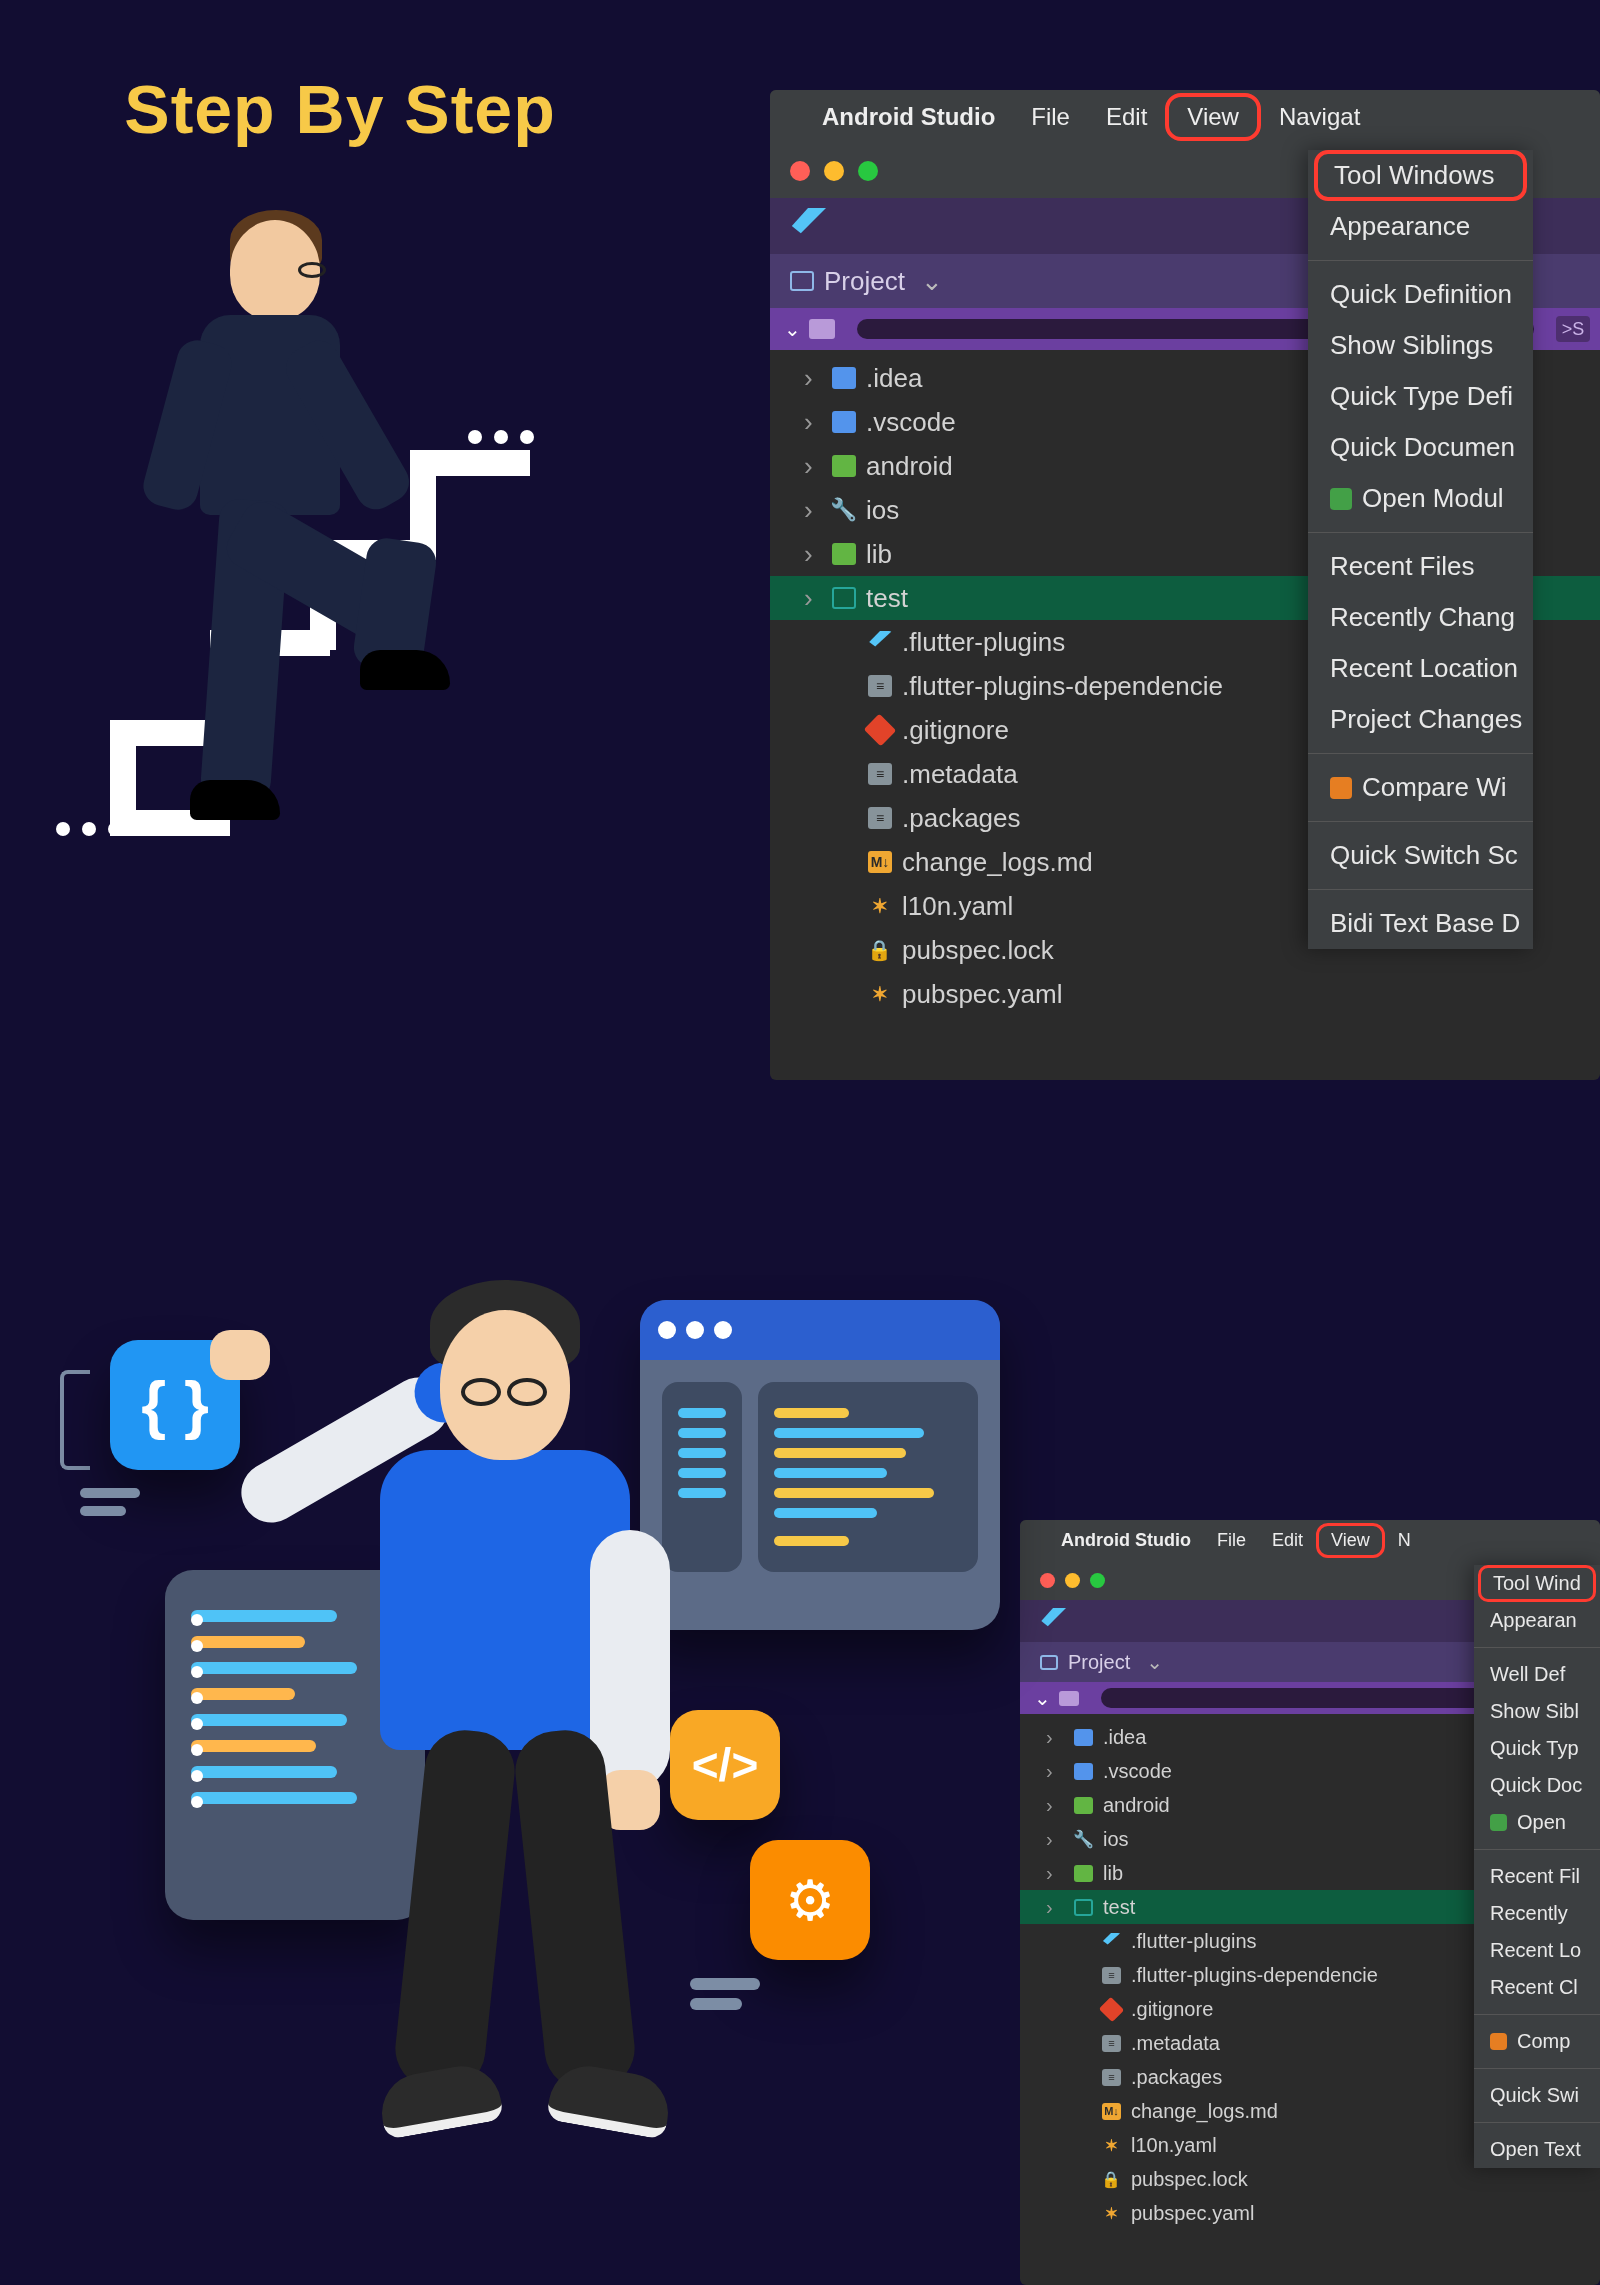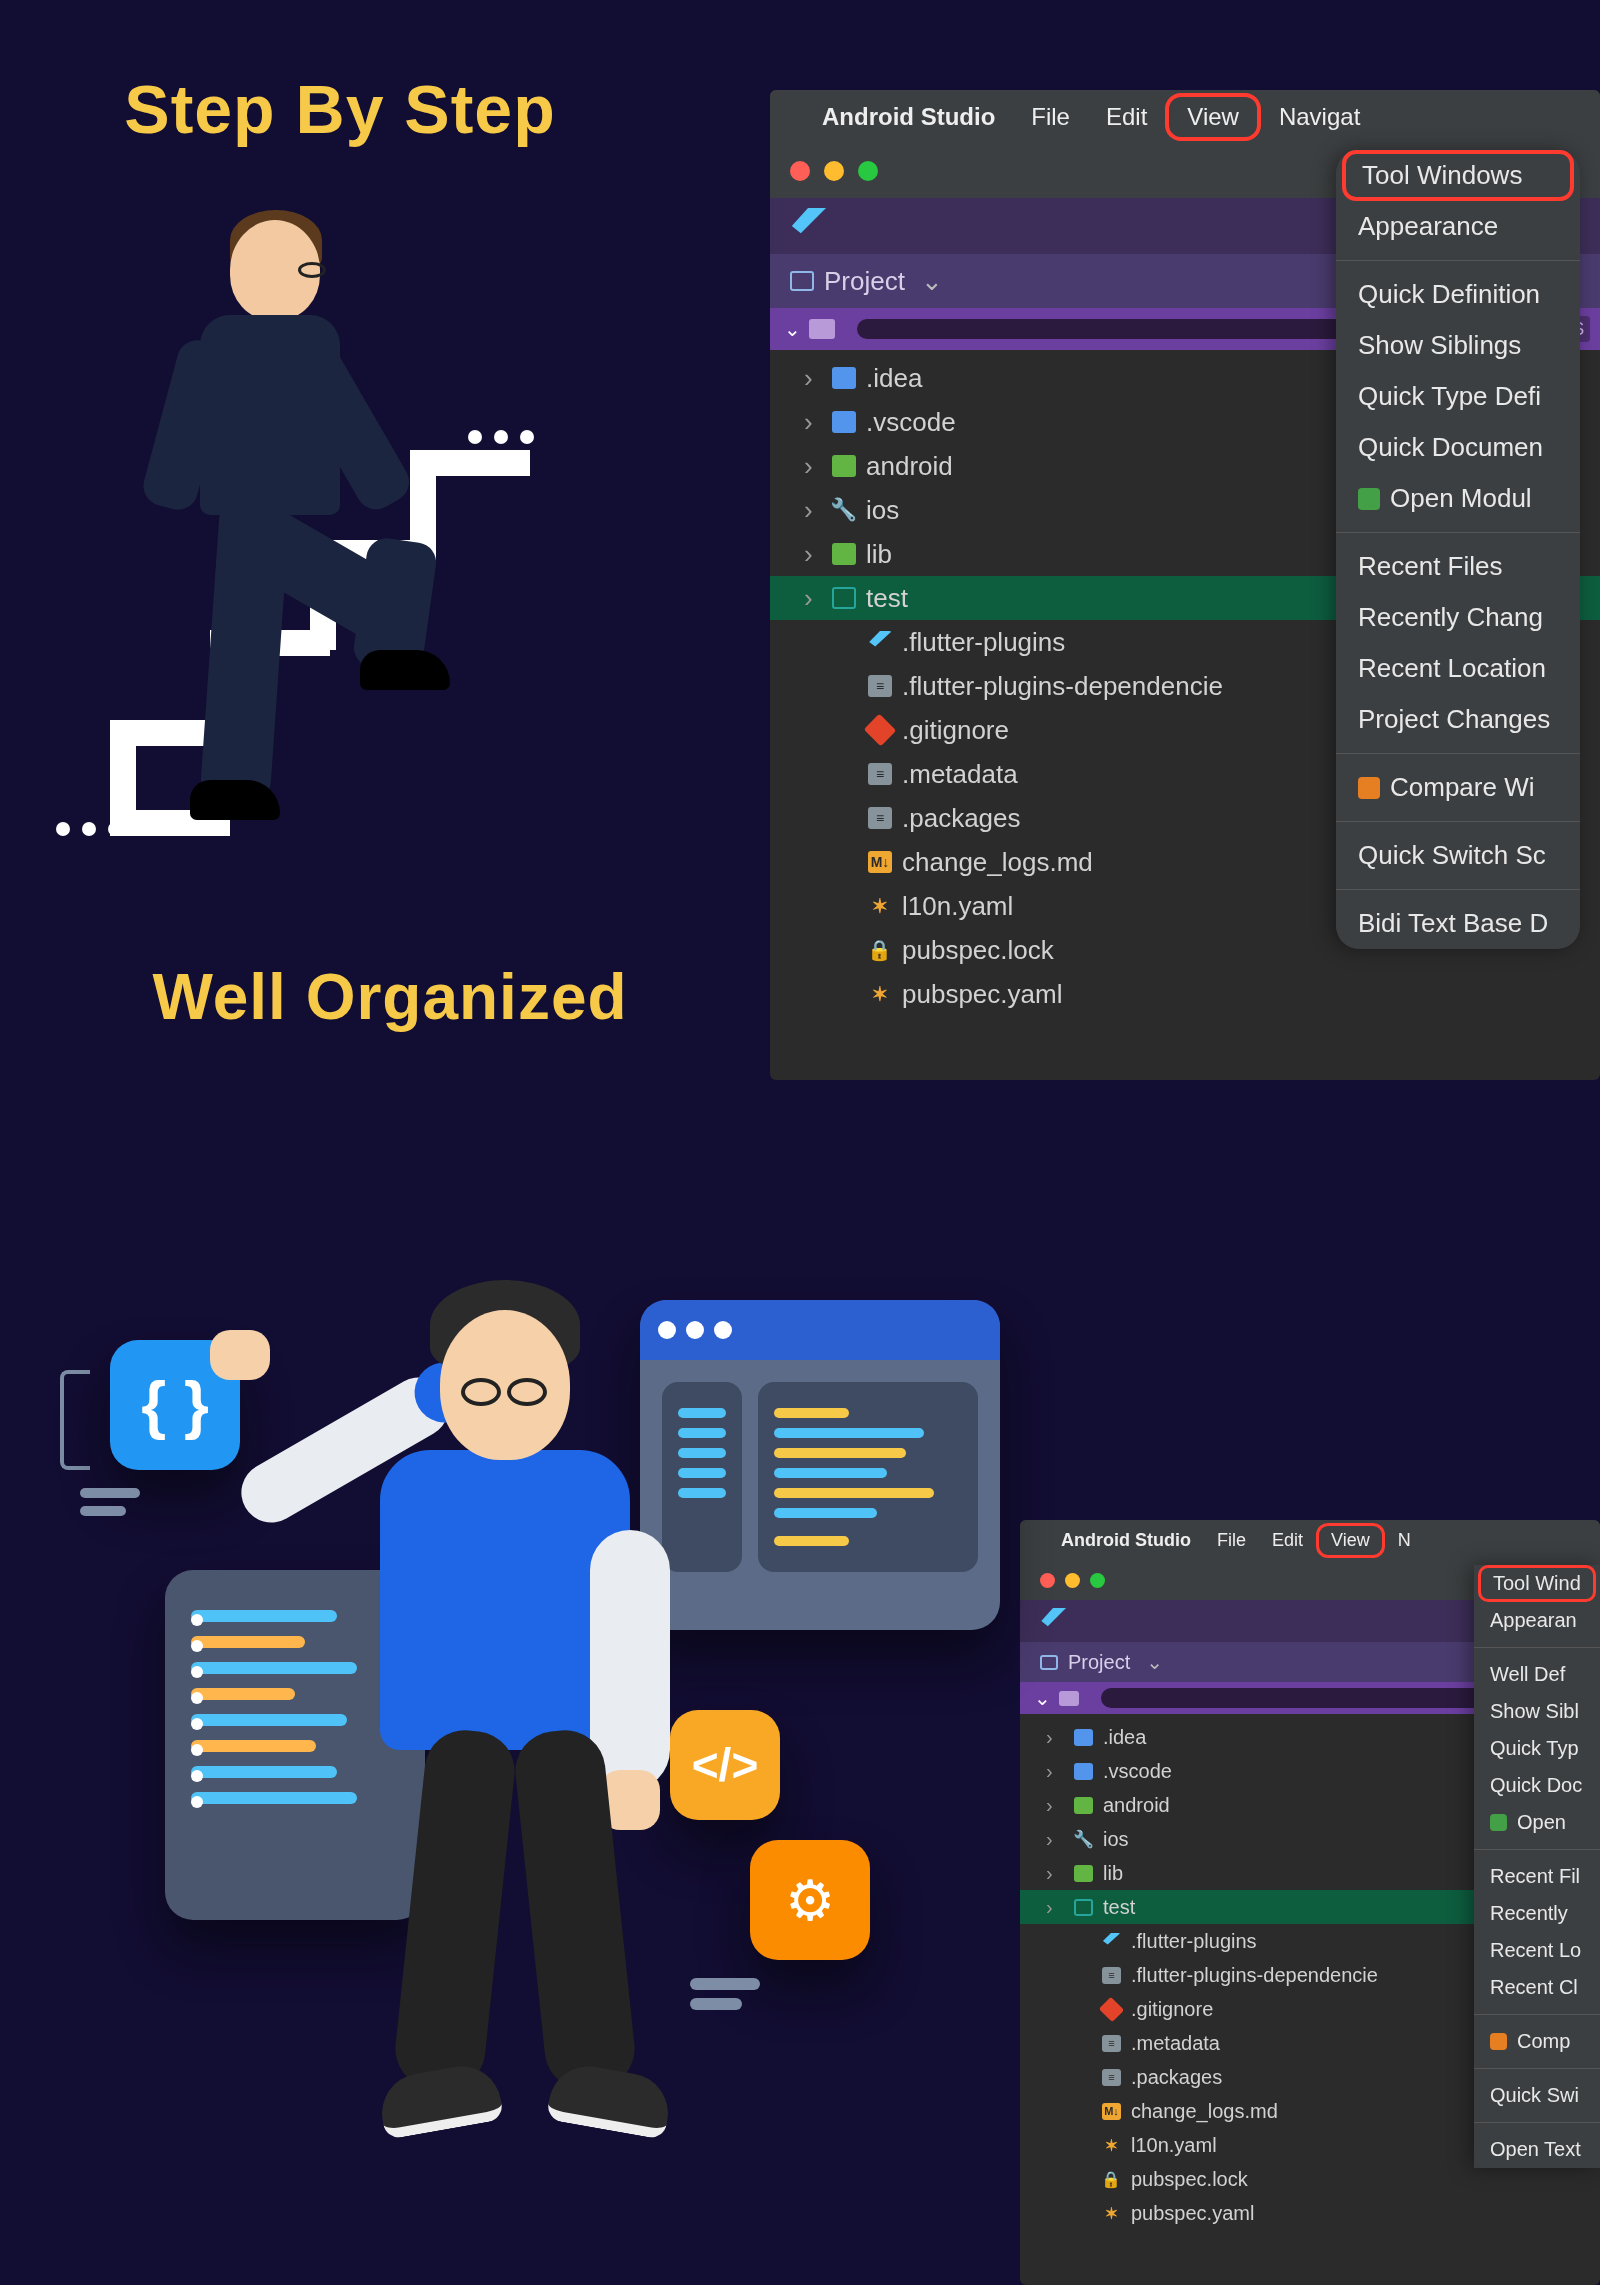--- a/index.html
+++ b/index.html
@@ -460,21 +460,20 @@
   <div class="bm-arm" style="left:50px; top:120px; width:55px; height:170px; transform:rotate(15deg);"></div>
   <div class="bm-arm" style="left:210px; top:115px; width:55px; height:180px; transform:rotate(-30deg);"></div>
   <div class="bm-leg" style="left:100px; top:280px; width:70px; height:300px; transform:rotate(4deg);"></div>
   <div class="bm-leg" style="left:170px; top:260px; width:70px; height:180px; transform:rotate(-60deg);"></div>
   <div class="bm-leg" style="left:250px; top:320px; width:70px; height:130px; transform:rotate(8deg);"></div>
   <div class="bm-shoe" style="left:80px; top:560px;"></div>
   <div class="bm-shoe" style="left:250px; top:430px;"></div>
 </div>
 
 <div class="heading-block" style="left:80px; top:960px; width:620px;">
-  <div class="heading-yellow" style="font-size:64px;">Well Organized</div>
 </div>
 
 <div class="ide" style="left:770px; top:90px; width:830px; height:990px;">
   <div class="menubar">
     <span class="apple-logo"></span>
     <span class="menu-item bold">Android Studio</span>
     <span class="menu-item">File</span>
     <span class="menu-item">Edit</span>
     <span class="menu-item view">View</span>
     <span class="menu-item">Navigat</span>
@@ -570,21 +569,21 @@
         <span>pubspec.lock</span>
       </div>
       <div class="tree-row level2">
         <span class="tree-chev"></span>
         <span class="ticon yaml">✶</span>
         <span>pubspec.yaml</span>
       </div>
     </div>
 </div>
 
-<div class="viewmenu" style="left:1336px; top:150px; width:244px;border-radius:23px;" id="vm1">
+<div class="viewmenu" style="left:1308px; top:150px; width:225px;" id="vm1">
     <div class="vm-item highlighted">
       <span>Tool Windows</span>
     </div>
     <div class="vm-item">
       <span>Appearance</span>
     </div>
     <div class="vm-divider"></div>
     <div class="vm-item">
       <span>Quick Definition</span>
     </div>

